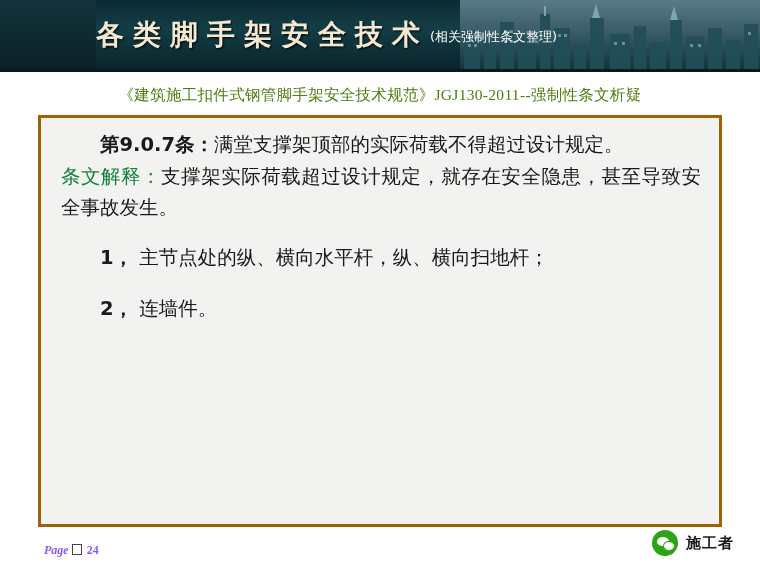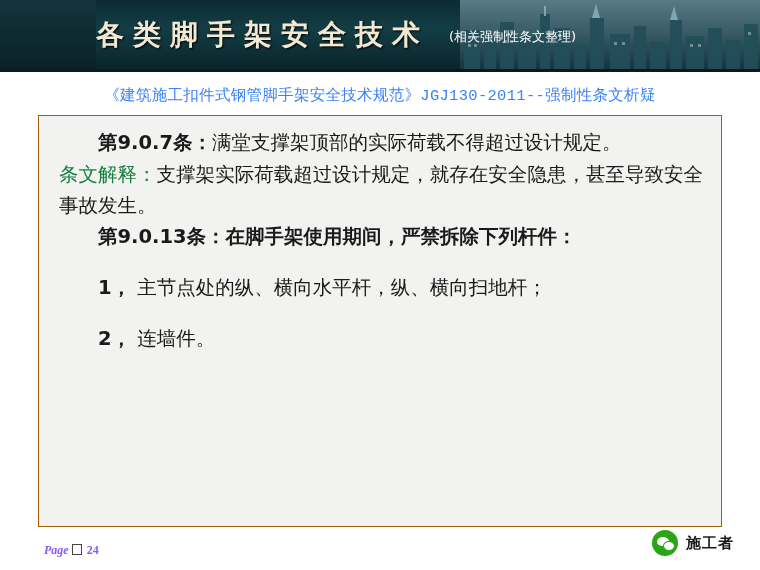--- a/index.html
+++ b/index.html
@@ -52,53 +52,53 @@
     font-size: 28px;
     font-weight: bold;
     color: #f3e9d2;
     letter-spacing: 9px;
     text-shadow: 1px 1px 2px #000;
   }
   .banner-sub {
     font-family: "DejaVu Sans", "Liberation Sans", sans-serif;
     font-size: 13px;
     color: #ffffff;
-    margin-left: 20px;
+    margin-left: 1px;
     position: relative;
     top: -3px;
   }
   .banner-bottom-rule {
     position: absolute;
     left: 0; bottom: 0;
     width: 760px; height: 3px;
     background: #0a1a1f;
   }
 
   
   .subtitle {
     width: 760px;
     text-align: center;
-    font-family: Liberation Mono, monospace;
+    font-family: Liberation Serif, serif;
     font-size: 15.5px;
-    color: #3b82f6;
+    color: #4d7c0f;
     padding-top: 13px;
     padding-bottom: 9px;
     letter-spacing: 0.3px;
     white-space: nowrap;
   }
 
   
   .card {
     position: absolute;
     left: 38px;
     top: 115px;
     width: 684px;
     height: 412px;
     background: #f2f2f0;
-    border: 1px solid #a16207;
+    border: 3px solid #a16207;
     box-sizing: border-box;
     padding: 12px 18px 10px 20px;
     font-family: "DejaVu Sans", "Liberation Sans", sans-serif;
     color: #1a1a1a;
     font-size: 19.5px;
     line-height: 1.58;
   }
   .para {
     margin: 0 0 1px 0;
     text-align: justify;
@@ -253,23 +253,20 @@
   <div class="card">
 
     <p class="para indent">
       <span class="bold">第9.0.7条：</span><span>满堂支撑架顶部的实际荷载不得超过设计规定。</span>
     </p>
 
     <p class="para">
       <span class="red">条文解释：</span><span>支撑架实际荷载超过设计规定，就存在安全隐患，甚至导致安全事故发生。</span>
     </p>
 
-    <p class="para indent">
-      <span class="bold">第9.0.13条：</span><span class="bold">在脚手架使用期间，严禁拆除下列杆件：</span>
-    </p>
 
     <p class="para num-item">
       <span class="num">1，</span>&nbsp;<span>主节点处的纵、横向水平杆，纵、横向扫地杆；</span>
     </p>
 
     <p class="para num-item">
       <span class="num">2，</span>&nbsp;<span>连墙件。</span>
     </p>
 
 

